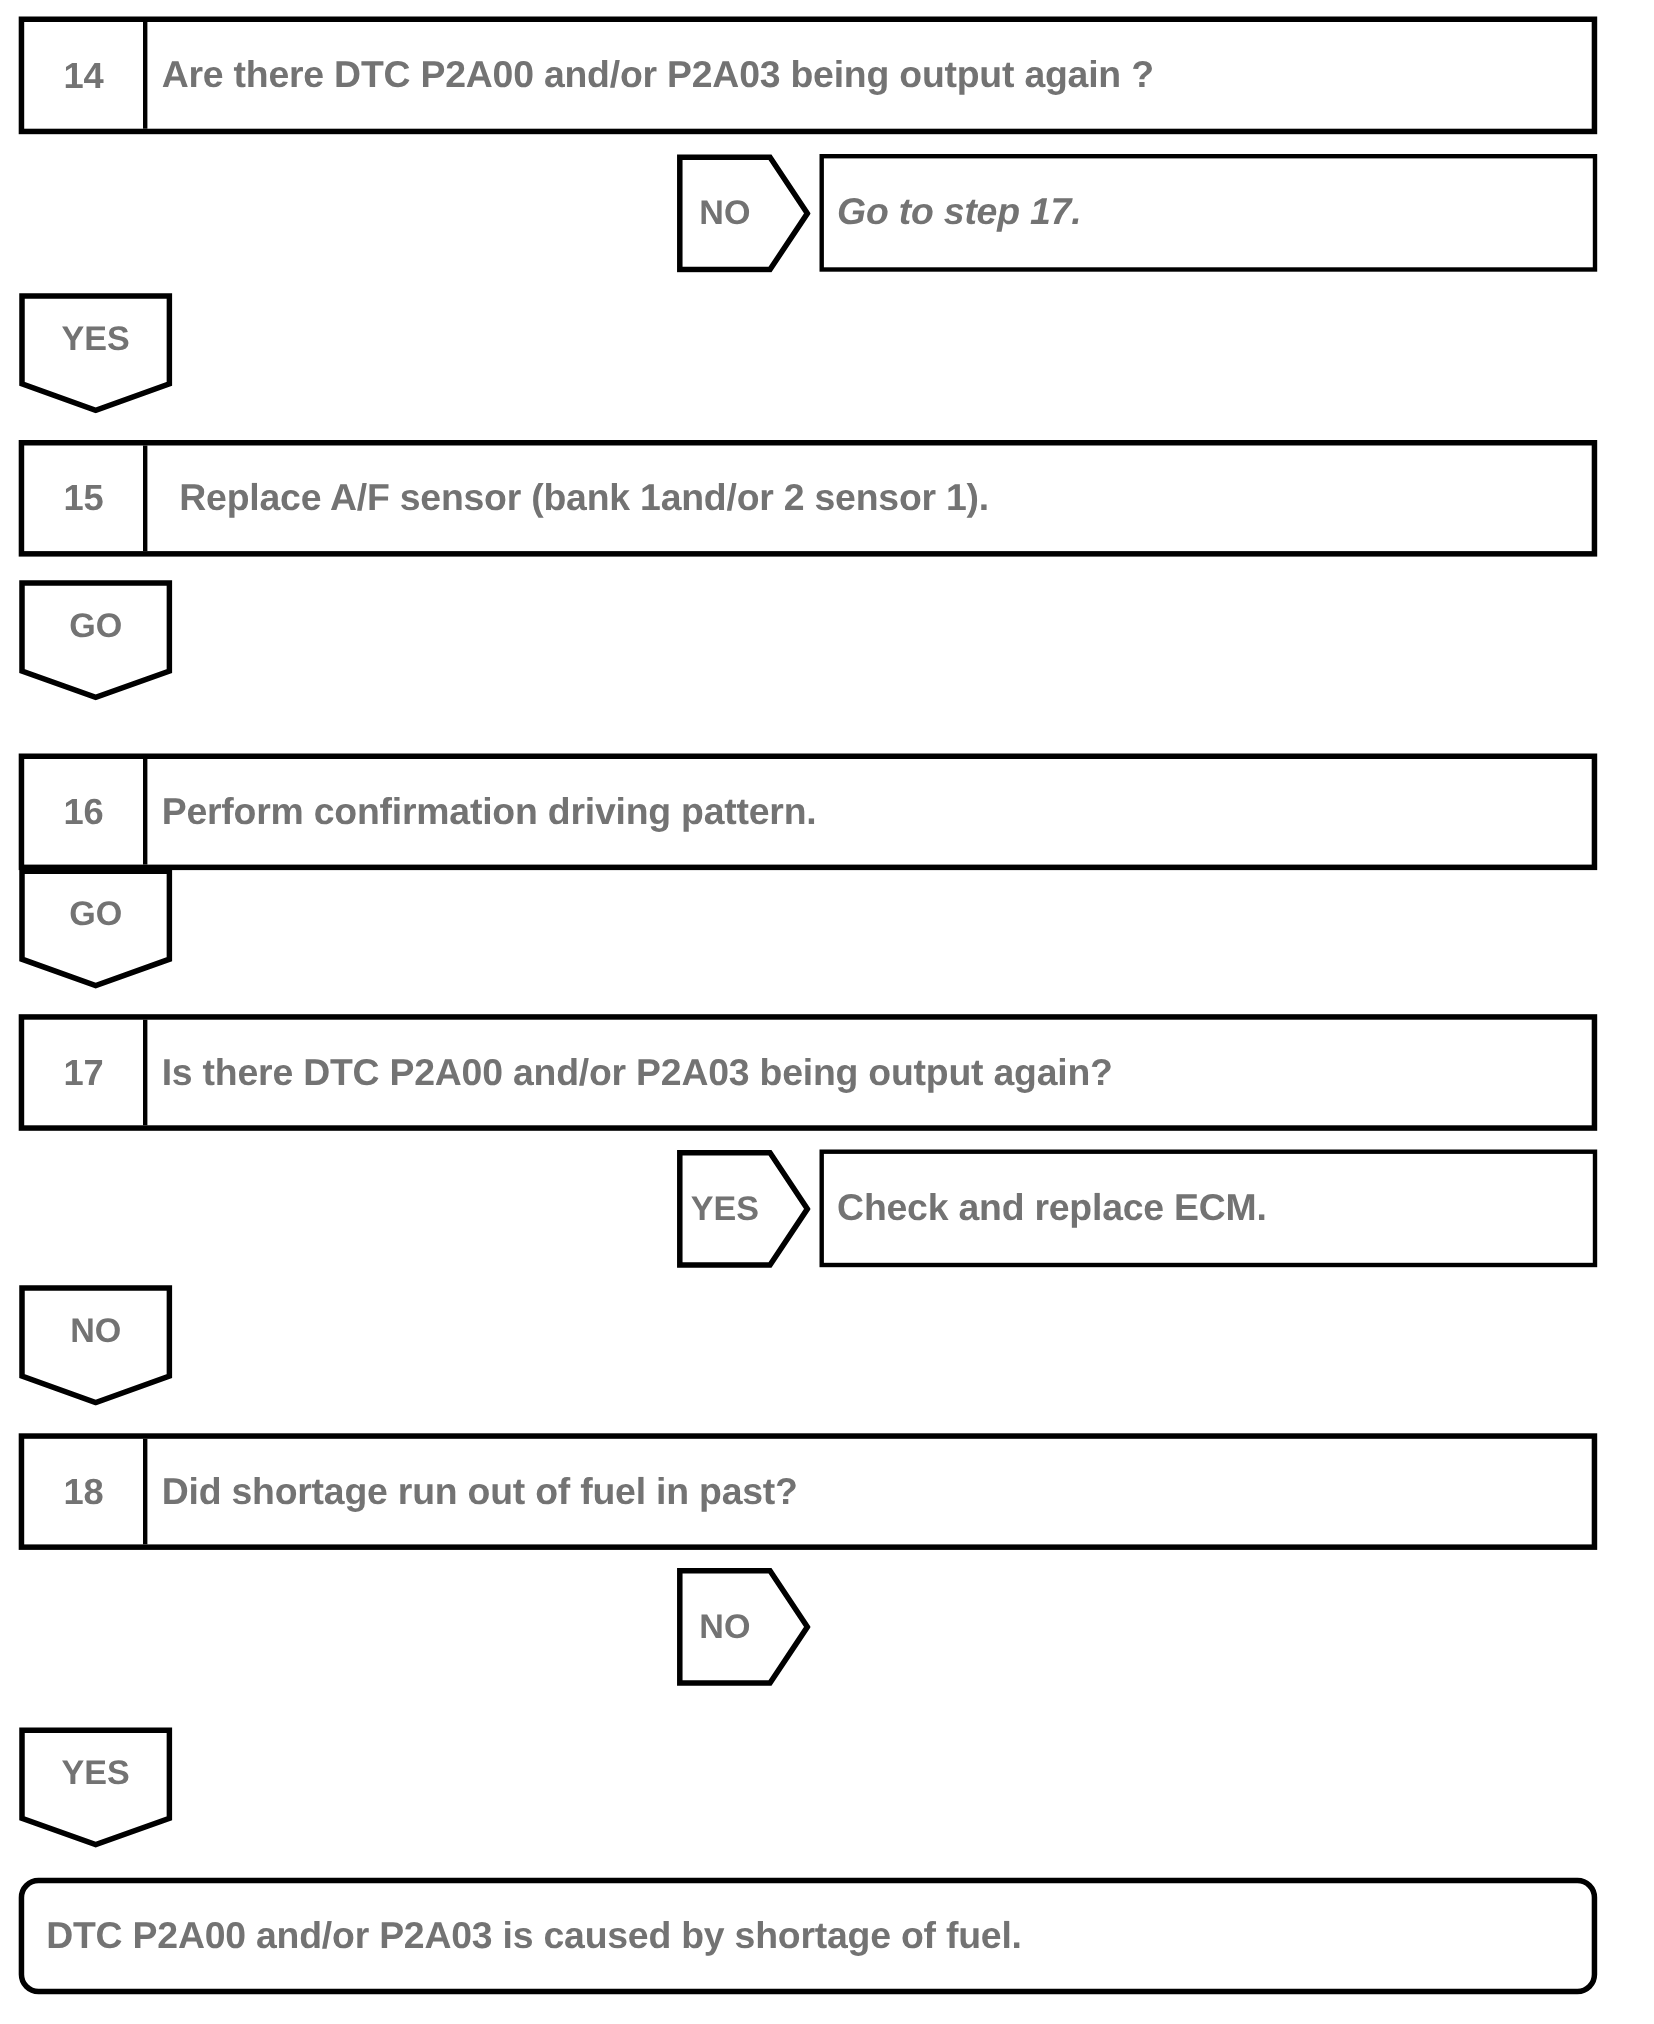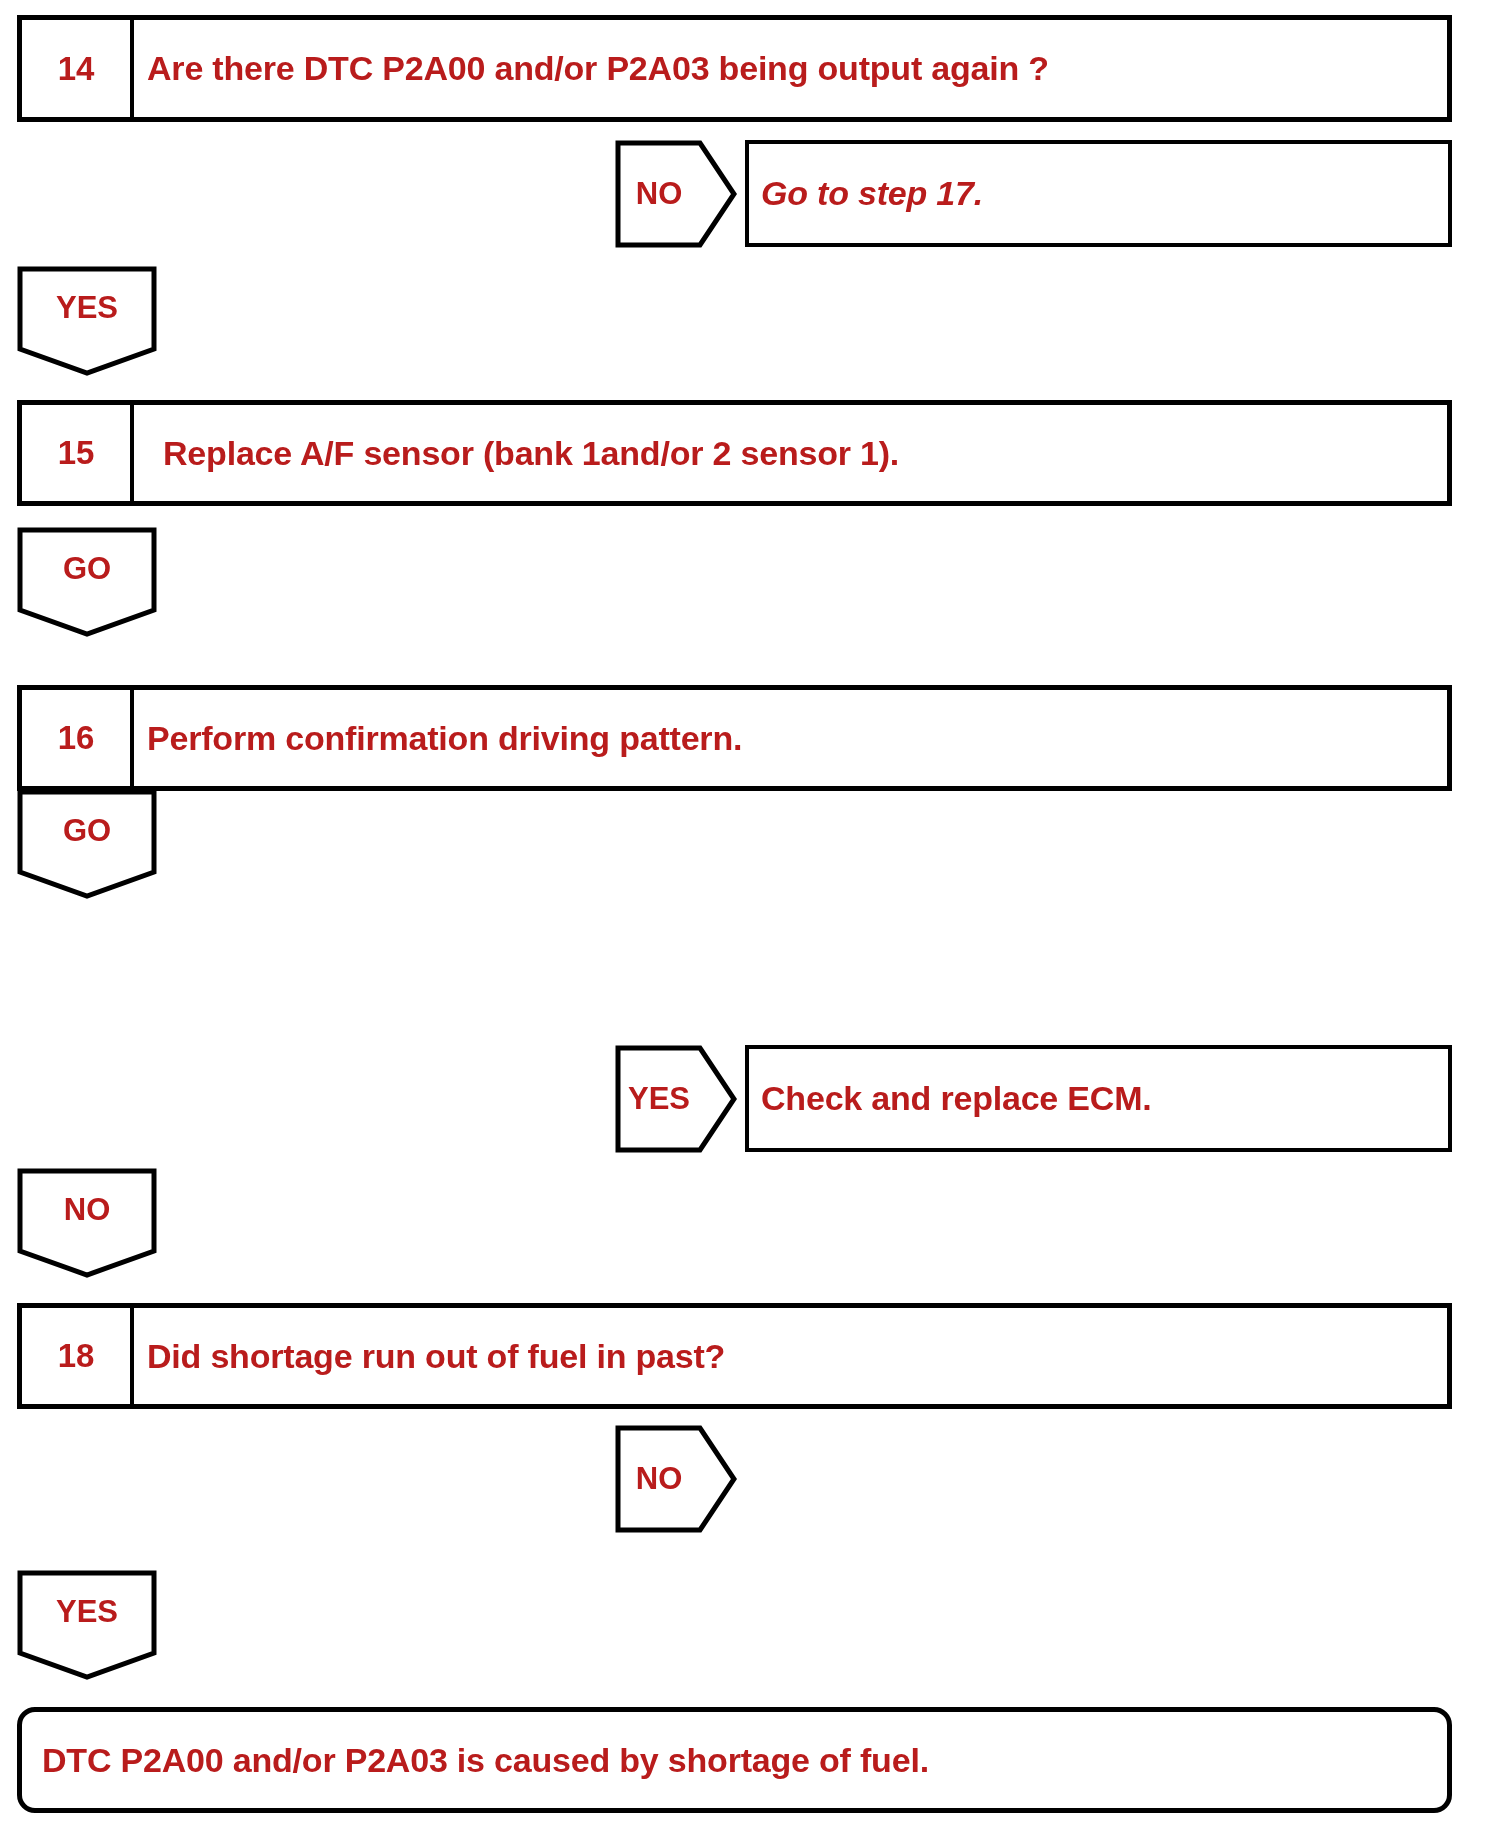--- a/index.html
+++ b/index.html
@@ -1,18 +1,18 @@
 <!DOCTYPE html>
 <html><head>
 <meta charset="utf-8">
 <style>
   html,body { margin:0; padding:0; background:#ffffff; }
   .page {
     position:relative; width:1504px; height:1840px; background:#ffffff;
-    font-family:"Liberation Sans", sans-serif; font-weight:bold; color:#b91c1c;
+    font-family:"Liberation Sans", sans-serif; font-weight:bold; color:#737373;
     overflow:hidden;
   }
   
   .step {
     position:absolute; left:17px; width:1435px; height:107px;
     border:5px solid #000; box-sizing:border-box; background:#fff;
     display:flex;
   }
   .num {
     width:112px; border-right:4px solid #000; box-sizing:border-box;
@@ -96,20 +96,24 @@
     <div class="q">Perform confirmation driving pattern.</div>
   </section>
 
   <div class="shield" style="top:789px;">
     <svg width="140" height="110" viewBox="0 0 140 110">
       <polygon points="3,3 137,3 137,83 70,107 3,83"></polygon>
     </svg>
     <span class="shield-label">GO</span>
   </div>
 
+  <section class="step" style="top:922px;height:106px;">
+    <div class="num">17</div>
+    <div class="q">Is there DTC P2A00 and/or P2A03 being output again?</div>
+  </section>
 
   <div class="pent" style="top:1045px;">
     <svg width="122" height="108" viewBox="0 0 122 108">
       <polygon points="3,3 85,3 119,54 85,105 3,105"></polygon>
     </svg>
     <span class="pent-label">YES</span>
   </div>
   <div class="result" style="top:1045px;">
     <span>Check and replace ECM.</span>
   </div>

